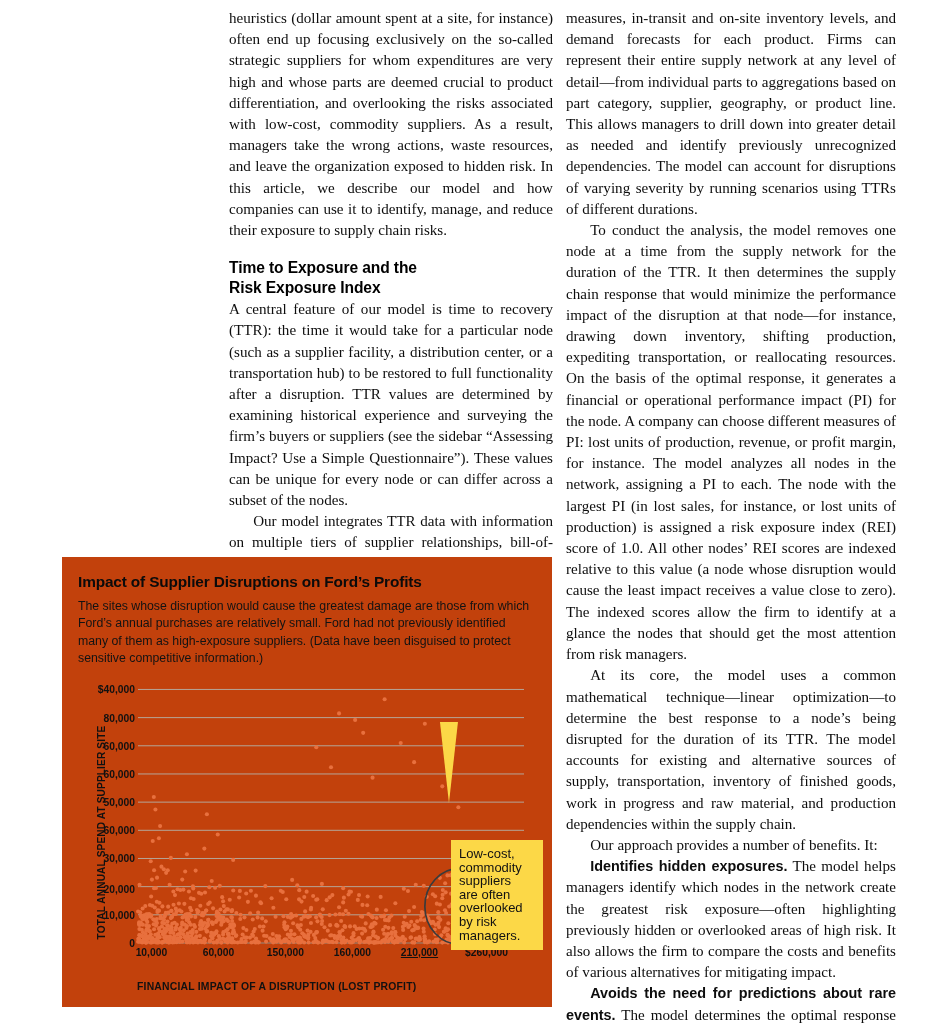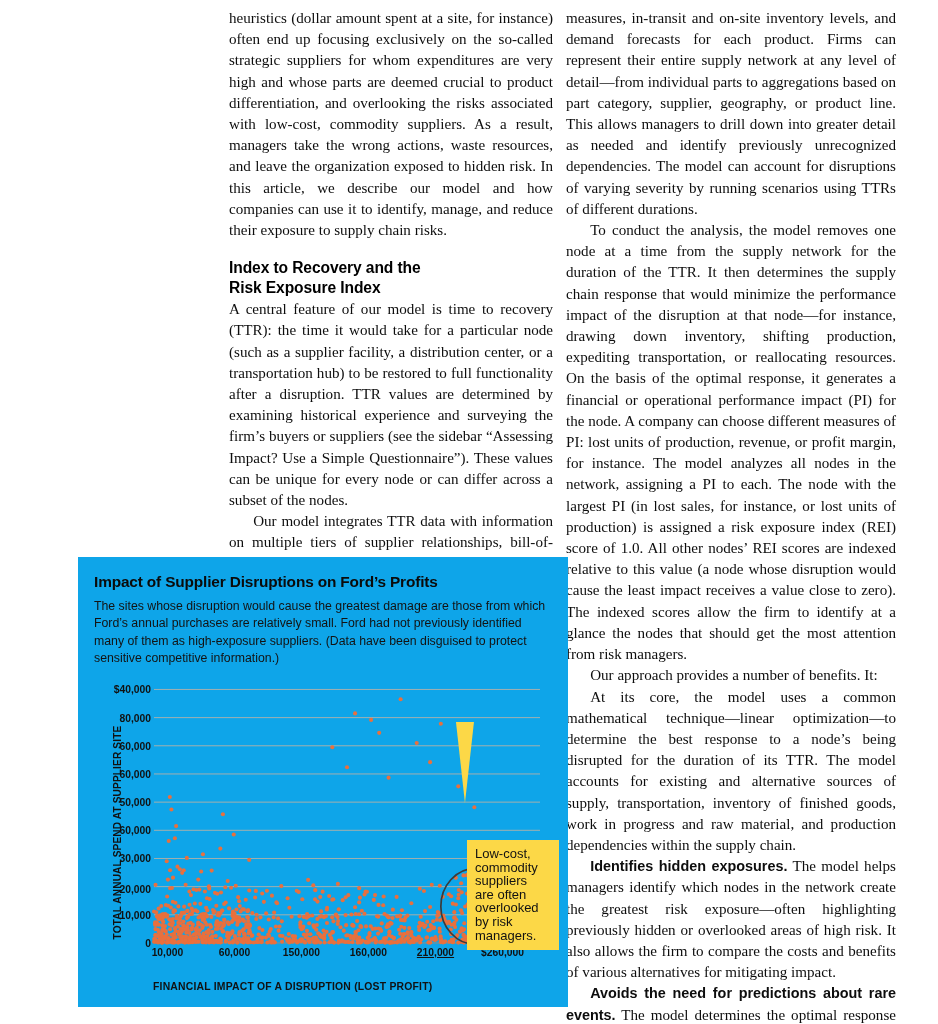--- a/index.html
+++ b/index.html
@@ -48,24 +48,23 @@
     font-size: 14.4px;
   }
 
   
   .exhibit {
     position: absolute;
     left: 62px;
     top: 557px;
     width: 490px;
     height: 450px;
-    background: #0ea5e9;
+    background: #c2410c;
     box-sizing: border-box;
     padding: 14px 16px 0 16px;
-    margin-left: 16px;
   }
   .exhibit-title {
     font-family: "Liberation Sans", sans-serif;
     font-weight: bold;
     font-size: 15.4px;
     letter-spacing: -0.15px;
     color: #0b0b0b;
     margin: 2px 0 7px 0;
   }
   .exhibit-desc {
@@ -153,32 +152,32 @@
     color: #121212;
     z-index: 5;
   }
 </style>
 </head>
 <body>
 
 <div class="col col-left">
   <p>heuristics (dollar amount spent at a site, for instance) often end up focusing exclusively on the so-called strategic suppliers for whom expenditures are very high and whose parts are deemed crucial to product differentiation, and overlooking the risks associated with low-cost, commodity suppliers. As a result, managers take the wrong actions, waste resources, and leave the organization exposed to hidden risk. In this article, we describe our model and how companies can use it to identify, manage, and reduce their exposure to supply chain risks.</p>
   <h2 class="sec-head">
-    <span>Index to Recovery and the</span><br>
+    <span>Time to Exposure and the</span><br>
     <span>Risk Exposure Index</span>
   </h2>
   <p>A central feature of our model is time to recovery (TTR): the time it would take for a particular node (such as a supplier facility, a distribution center, or a transportation hub) to be restored to full functionality after a disruption. TTR values are determined by examining historical experience and surveying the firm’s buyers or suppliers (see the sidebar “Assessing Impact? Use a Simple Questionnaire”). These values can be unique for every node or can differ across a subset of the nodes.</p>
   <p class="indent">Our model integrates TTR data with information on multiple tiers of supplier relationships, bill-of-material information, operational and financial</p>
 </div>
 
 <div class="col col-right">
   <p>measures, in-transit and on-site inventory levels, and demand forecasts for each product. Firms can represent their entire supply network at any level of detail—from individual parts to aggregations based on part category, supplier, geography, or product line. This allows managers to drill down into greater detail as needed and identify previously unrecognized dependencies. The model can account for disruptions of varying severity by running scenarios using TTRs of different durations.</p>
   <p class="indent">To conduct the analysis, the model removes one node at a time from the supply network for the duration of the TTR. It then determines the supply chain response that would minimize the performance impact of the disruption at that node—for instance, drawing down inventory, shifting production, expediting transportation, or reallocating resources. On the basis of the optimal response, it generates a financial or operational performance impact (PI) for the node. A company can choose different measures of PI: lost units of production, revenue, or profit margin, for instance. The model analyzes all nodes in the network, assigning a PI to each. The node with the largest PI (in lost sales, for instance, or lost units of production) is assigned a risk exposure index (REI) score of 1.0. All other nodes’ REI scores are indexed relative to this value (a node whose disruption would cause the least impact receives a value close to zero). The indexed scores allow the firm to identify at a glance the nodes that should get the most attention from risk managers.</p>
+  <p class="indent">At its core, the model uses a common mathematical technique—linear optimization—to determine the best response to a node’s being disrupted for the duration of its TTR. The model accounts for existing and alternative sources of supply, transportation, inventory of finished goods, work in progress and raw material, and production dependencies within the supply chain.</p>
   <p class="indent">Our approach provides a number of benefits. It:</p>
-  <p class="indent">At its core, the model uses a common mathematical technique—linear optimization—to determine the best response to a node’s being disrupted for the duration of its TTR. The model accounts for existing and alternative sources of supply, transportation, inventory of finished goods, work in progress and raw material, and production dependencies within the supply chain.</p>
   <p class="indent"><span class="runin">Identifies hidden exposures.</span><span> The model helps managers identify which nodes in the network create the greatest risk exposure—often highlighting previously hidden or overlooked areas of high risk. It also allows the firm to compare the costs and benefits of various alternatives for mitigating impact.</span></p>
   <p class="indent"><span class="runin">Avoids the need for predictions about rare events.</span><span> The model determines the optimal response to any disruption that might occur within the supply network, regardless of the cause. Rather than trying to quantify the likelihood that a low-</span></p>
 </div>
 
 <div class="exhibit">
   <div class="exhibit-title">Impact of Supplier Disruptions on Ford’s Profits</div>
   <div class="exhibit-desc">The sites whose disruption would cause the greatest damage are those from which Ford’s annual purchases are relatively small. Ford had not previously identified many of them as high-exposure suppliers. (Data have been disguised to protect sensitive competitive information.)</div>
 
   <div class="plot-wrap">
     <div class="y-axis-title">TOTAL ANNUAL SPEND AT SUPPLIER SITE</div>

